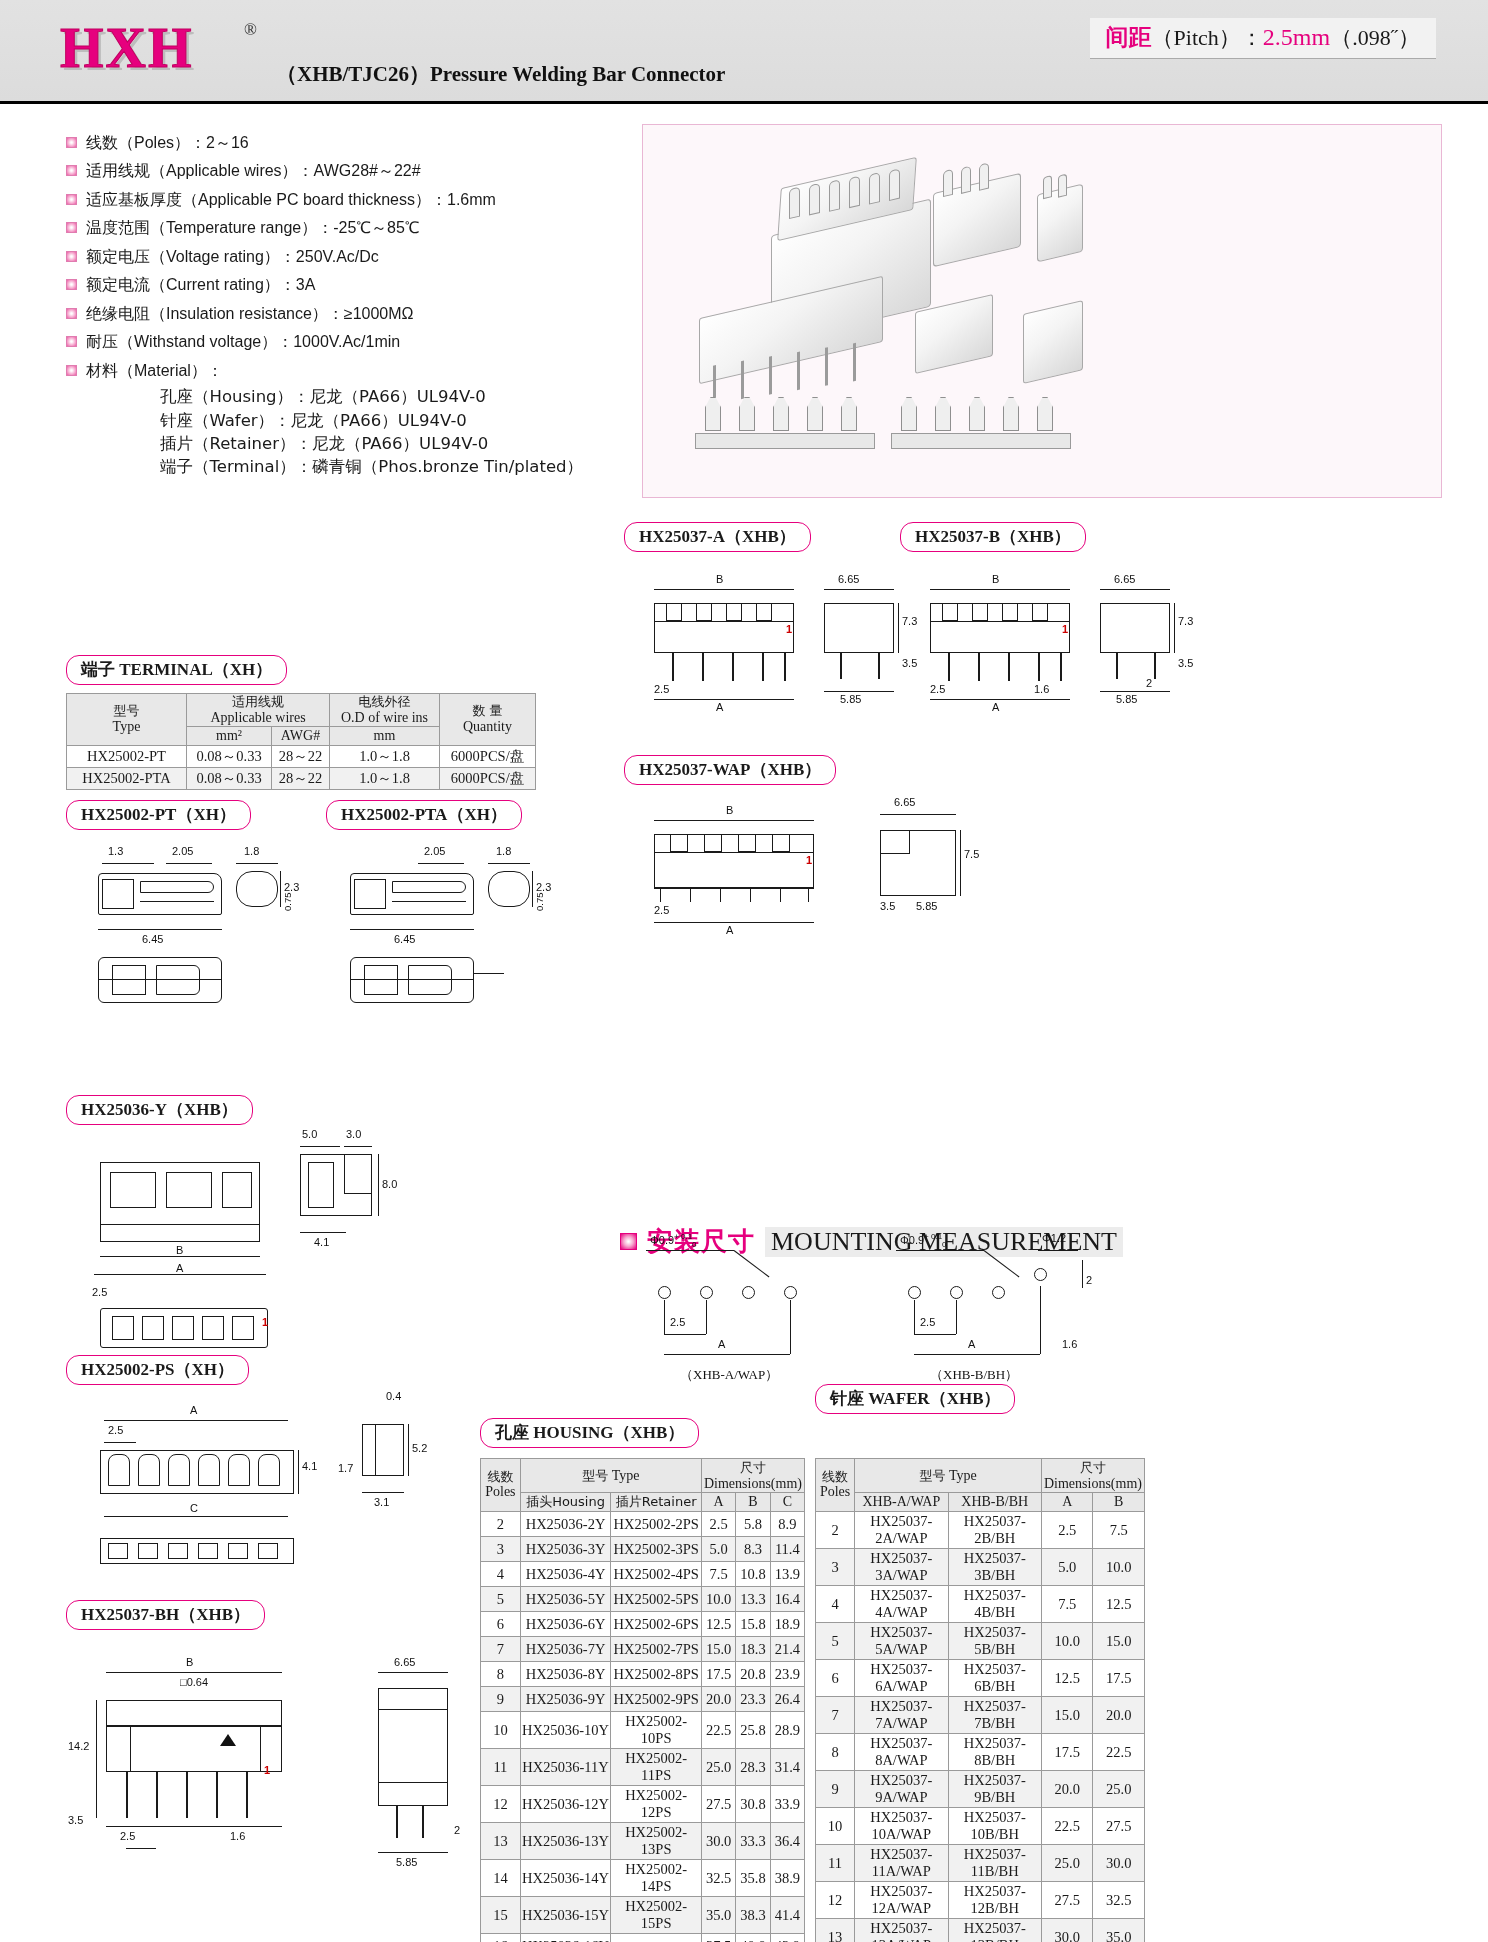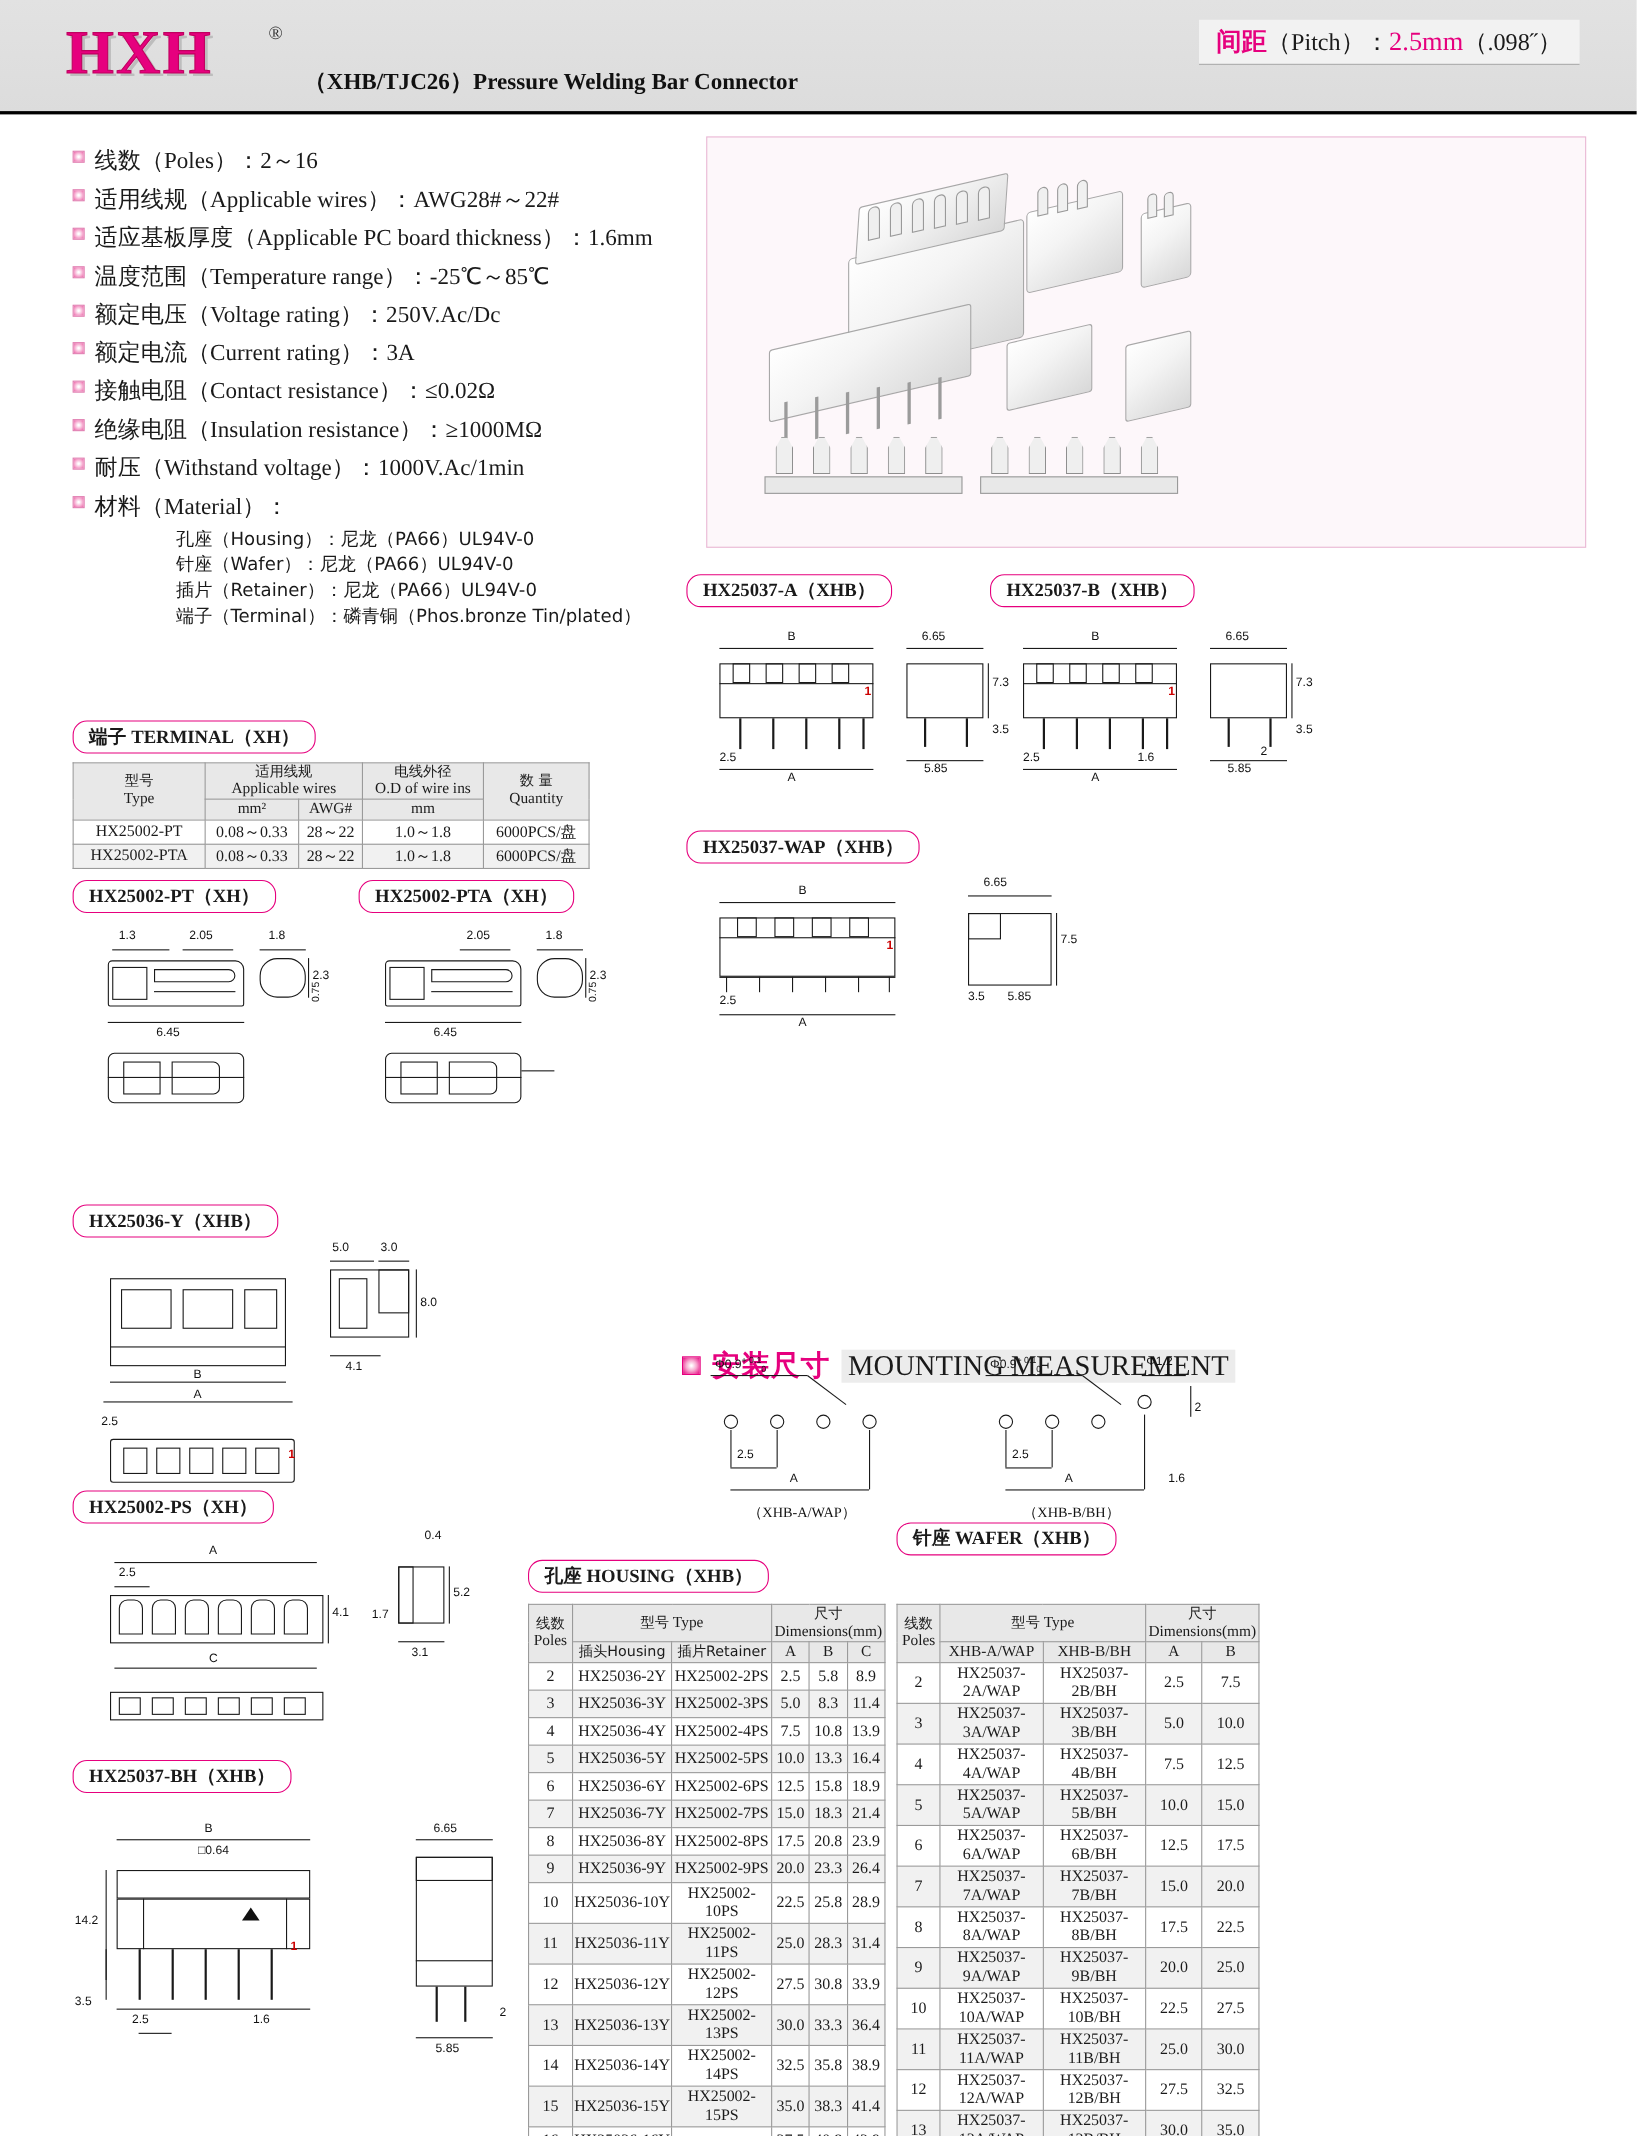--- a/index.html
+++ b/index.html
@@ -76,22 +76,22 @@
   }
   .sec-en {
     font-size:26px; font-family:"Liberation Serif", serif;
     color:#1a1a1a; background:#ececec; padding:0 6px;
   }
 
   
   #specs { position:absolute; left:66px; top:125px; width:580px; }
   .spec-row {
     display:flex; align-items:flex-start; gap:9px;
-    margin-top:8px; font-size:21px; line-height:1.28;
-    font-family:Liberation Serif, serif;
+    margin-top:8px; font-size:16px; line-height:1.28;
+    font-family:Liberation Sans, sans-serif;
   }
   .spec-row .sq-sm { margin-top:4px; }
   .spec-txt { white-space:nowrap; }
   .mat-sub {
     margin-left:94px; font-size:16.5px; line-height:1.42;
     font-family:"DejaVu Sans", sans-serif; white-space:nowrap;
   }
 
   
   #photo {
@@ -193,24 +193,20 @@
   <div class="spec-row">
       <span class="sq-sm"></span>
       <span class="spec-txt">额定电压（Voltage rating）：250V.Ac/Dc</span>
     </div>
   <div class="spec-row">
       <span class="sq-sm"></span>
       <span class="spec-txt">额定电流（Current rating）：3A</span>
     </div>
   <div class="spec-row">
       <span class="sq-sm"></span>
-      <span class="spec-txt">接触电阻（Contact resistance）：≤0.02Ω</span>
-    </div>
-  <div class="spec-row">
-      <span class="sq-sm"></span>
       <span class="spec-txt">绝缘电阻（Insulation resistance）：≥1000MΩ</span>
     </div>
   <div class="spec-row">
       <span class="sq-sm"></span>
       <span class="spec-txt">耐压（Withstand voltage）：1000V.Ac/1min</span>
     </div>
   <div class="spec-row">
       <span class="sq-sm"></span>
       <span class="spec-txt">材料（Material）：</span>
     </div>

